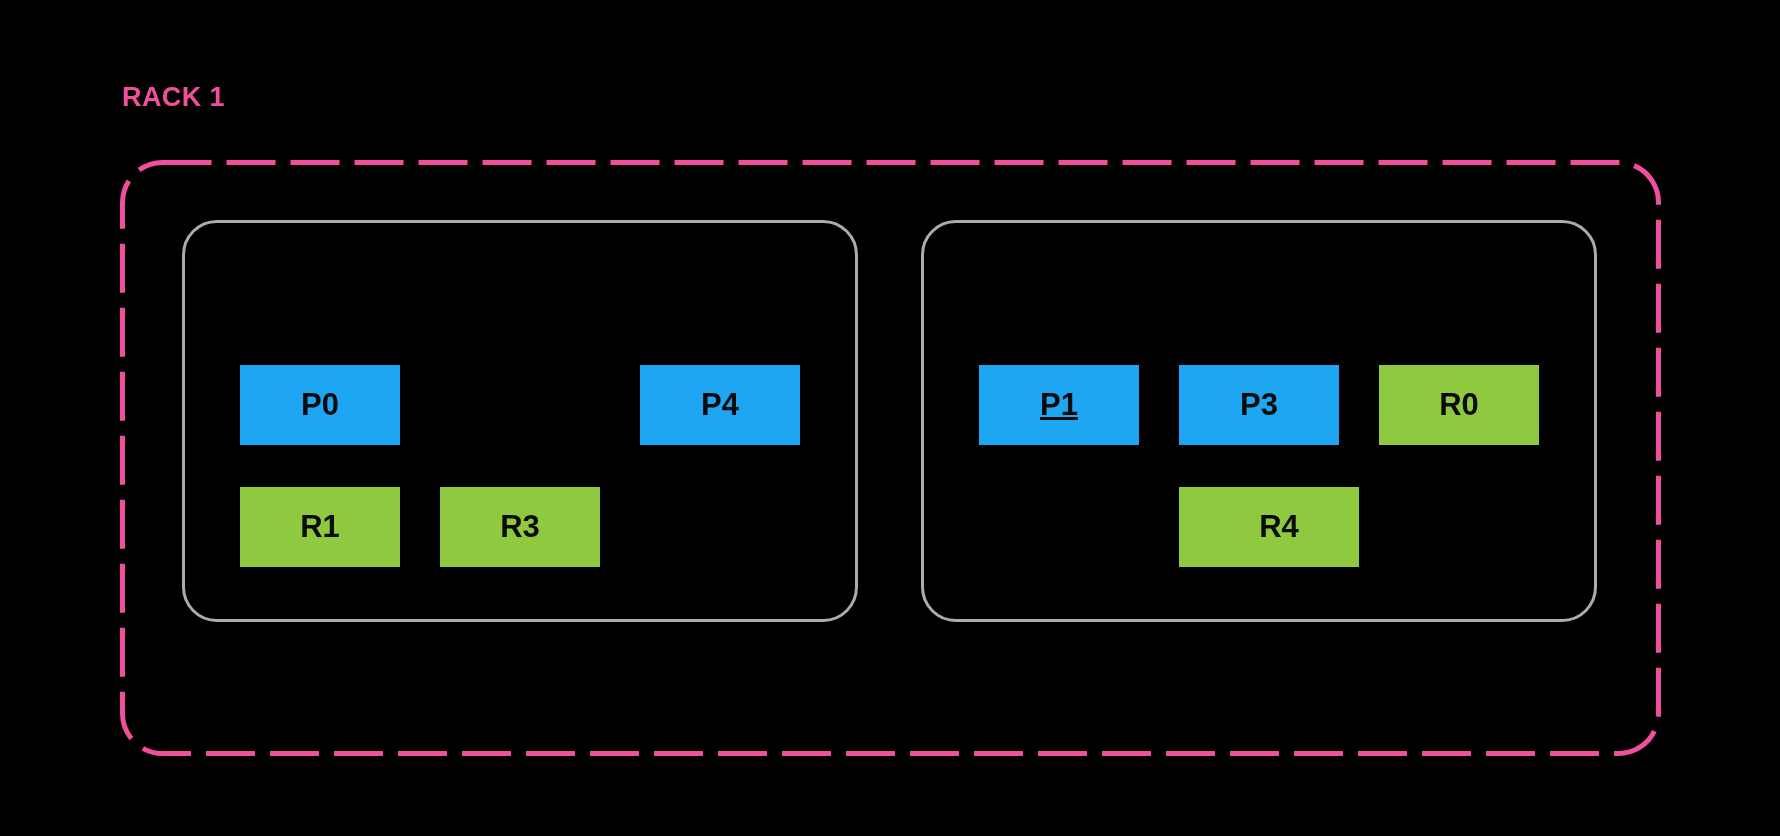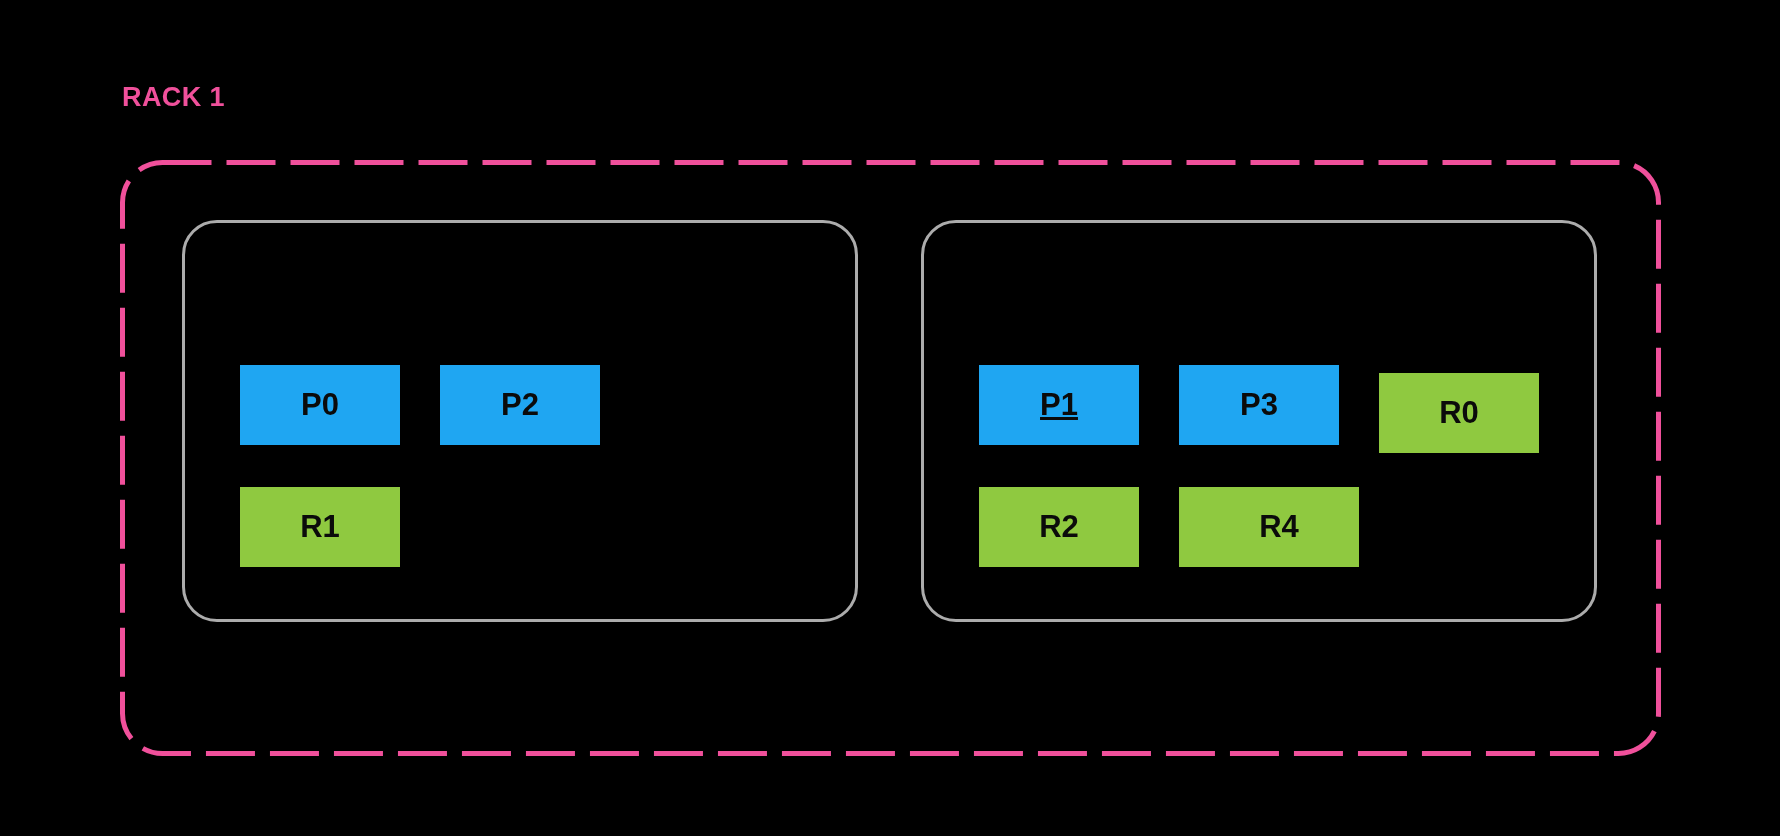--- a/index.html
+++ b/index.html
@@ -70,25 +70,25 @@
 <div class="stage">
 
   <div class="rack-title">RACK 1</div>
 
   <svg class="rack-border-svg" viewBox="0 0 1541 596" xmlns="http://www.w3.org/2000/svg">
     <rect x="2.5" y="2.5" width="1536" height="591" rx="40" ry="40"></rect>
   </svg>
 
   <div class="node node-1">
       <div class="block primary" style="left: 55px; top: 142px;">P0</div>
-      <div class="block primary" style="left: 255px; top: 142px;">P2</div>
+      <div class="block primary" style="left: 455px; top: 142px;">P4</div>
       <div class="block replica" style="left: 55px; top: 264px;">R1</div>
+      <div class="block replica" style="left: 255px; top: 264px;">R3</div>
     </div>
 
   <div class="node node-2">
       <div class="block primary" style="left: 55px; top: 142px; text-decoration: underline;">P1</div>
       <div class="block primary" style="left: 255px; top: 142px;">P3</div>
-      <div class="block replica" style="left: 455px; top: 142px; margin-top: 8px;">R0</div>
-      <div class="block replica" style="left: 55px; top: 264px;">R2</div>
+      <div class="block replica" style="left: 455px; top: 142px;">R0</div>
       <div class="block replica" style="left: 255px; top: 264px; padding-left: 20px;">R4</div>
     </div>
 
 </div>
 
 </body></html>

